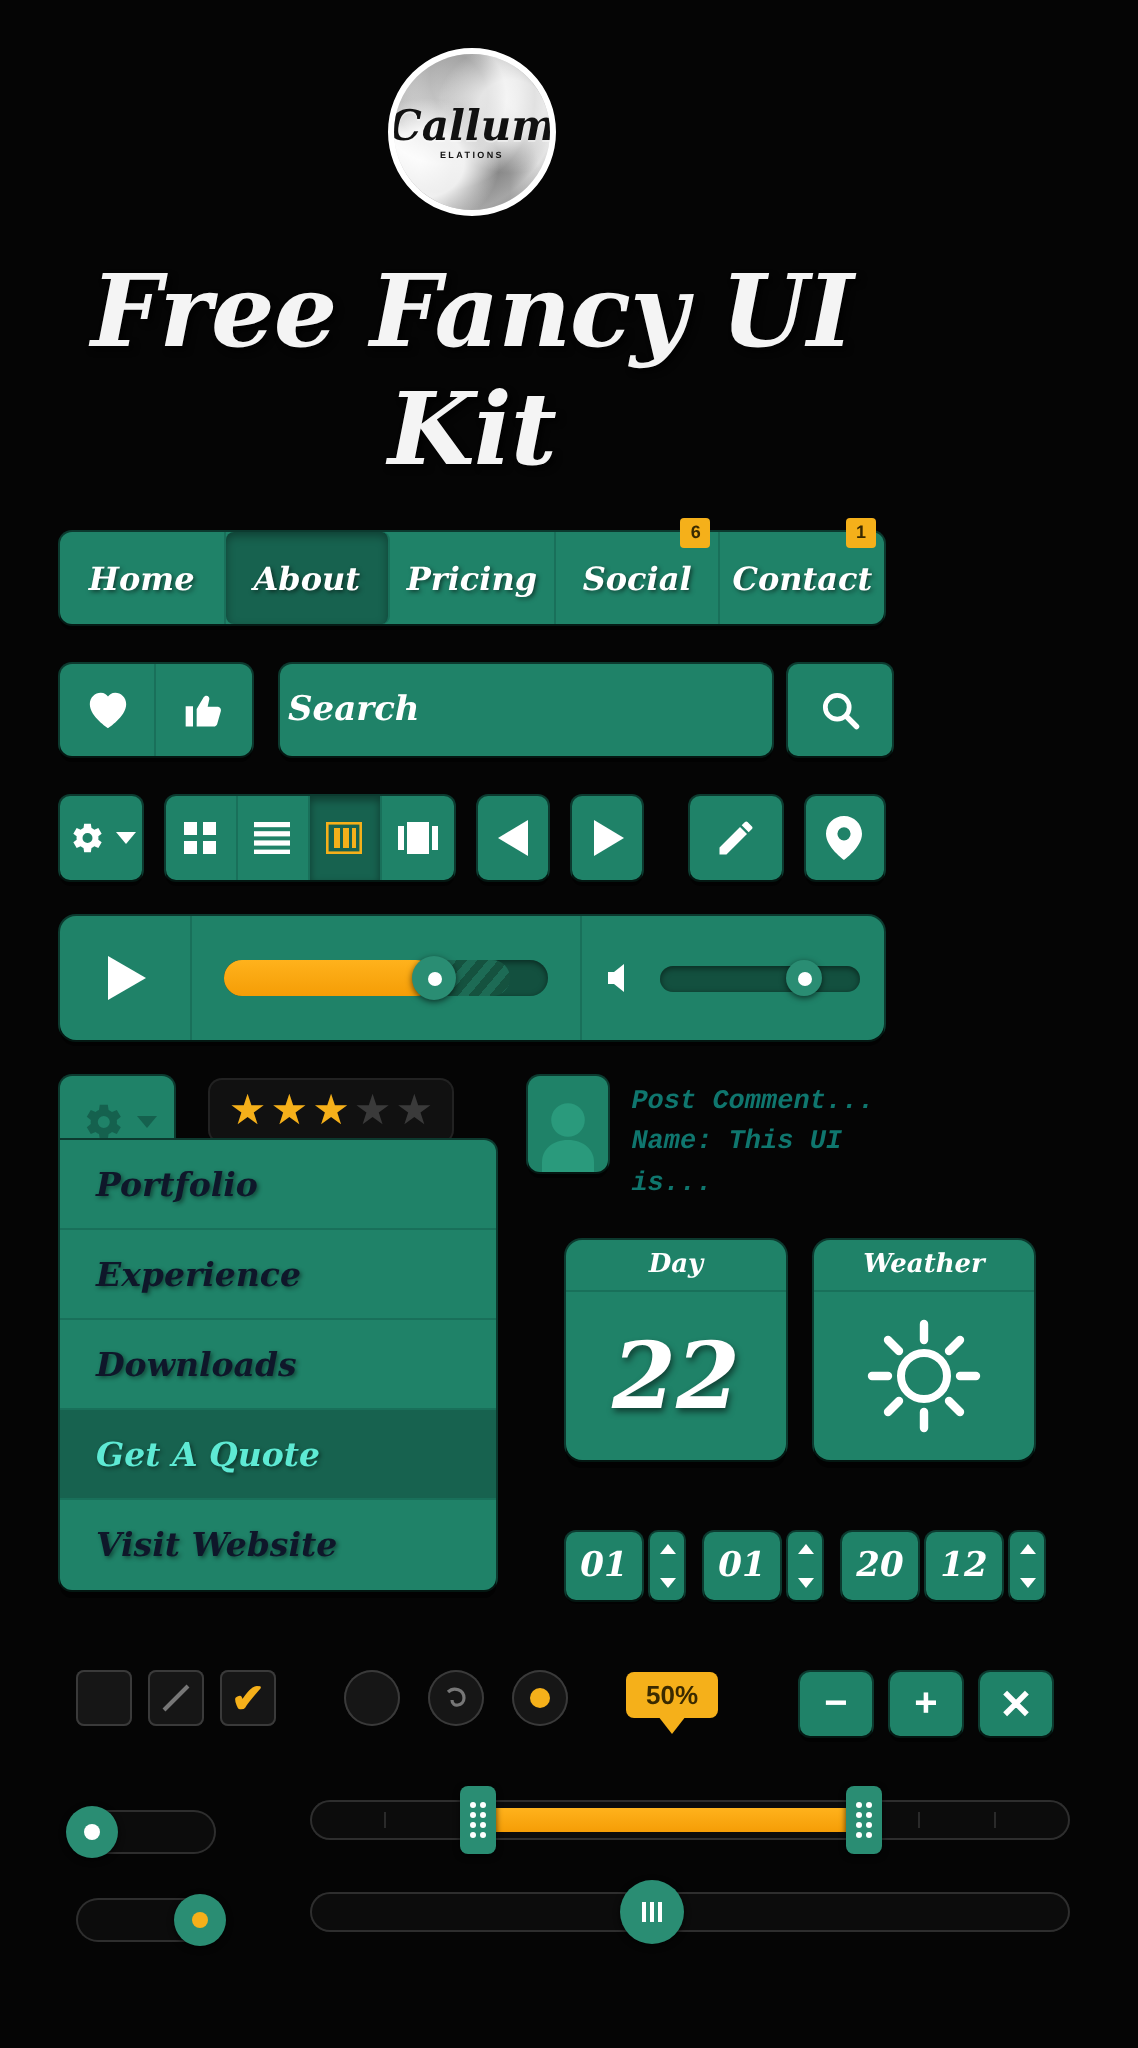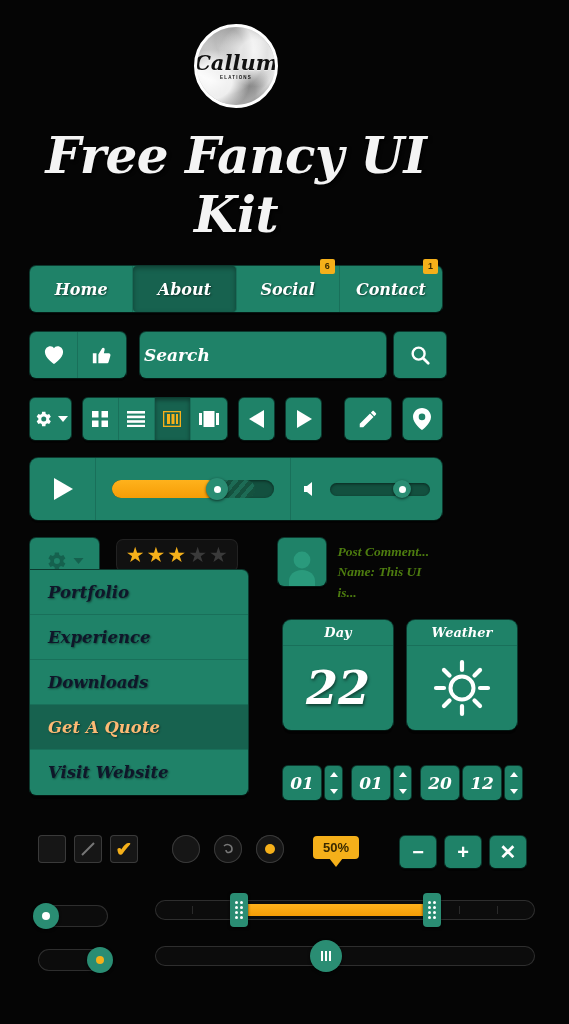--- a/index.html
+++ b/index.html
@@ -165,39 +165,39 @@
     box-shadow: 0 0 0 1px #222;
     margin-left:6px; margin-top:2px;
   }
   .star { font-size:21px; line-height:21px; color:#3a3a3a; }
   .star.on { color:#f5b01a; }
   .avatar {
     width:48px; height:48px; background:#1f8268; border-radius:6px;
     box-shadow:0 3px 0 rgba(0,0,0,.6), 0 0 0 1px #0c3a2f;
     display:flex; align-items:flex-end; justify-content:center; overflow:hidden;
   }
-  .comment { color:#4d7c0f; font-family:Liberation Serif, serif; font-weight:bold;
+  .comment { color:#0f766e; font-family:Liberation Mono, monospace; font-weight:bold;
              font-style:italic; font-size:13.5px; line-height:1.5; padding-top:4px; }
 
   
   .dd-menu {
     position:absolute; left:30px; top:570px; width:218px;
     background:#1f8268; border-radius:0 6px 6px 6px;
     box-shadow:0 4px 0 rgba(0,0,0,.6), 0 0 0 1px #0c3a2f;
     overflow:hidden;
   }
   .dd-item {
     height:45px; display:flex; align-items:center; padding-left:18px;
     font-family:"DejaVu Serif", serif; font-weight:bold; font-style:italic;
     font-size:16.5px; color:#0f172a;
     border-bottom:1px solid #19705a;
     text-shadow:1px 1px 2px rgba(0,0,0,.45);
   }
   .dd-item:last-child { border-bottom:none; }
-  .dd-item.act { background:#17624f; color:#fdba74; }
+  .dd-item.act { background:#17624f; color:#5eead4; }
 
   
   .widgets { position:absolute; left:283px; top:620px; display:flex; gap:14px; }
   .widget {
     width:110px; border-radius:8px; background:#1f8268; overflow:hidden;
     box-shadow:0 4px 0 rgba(0,0,0,.6), 0 0 0 1px #0c3a2f;
   }
   .widget-head {
     height:26px; display:flex; align-items:center; justify-content:center;
     border-bottom:1px solid #19705a;
@@ -308,20 +308,23 @@
   </div>
 
   <div class="title">Free Fancy UI Kit</div>
 
   <div class="navbar">
     <div class="nav-item">
       <span>Home</span>
     </div>
     <div class="nav-item active">
       <span>About</span>
+    </div>
+    <div class="nav-item">
+      <span>Pricing</span>
     </div>
     <div class="nav-item">
       <span>Social</span>
       <span class="badge">6</span>
     </div>
     <div class="nav-item">
       <span>Contact</span>
       <span class="badge">1</span>
     </div>
   </div>

